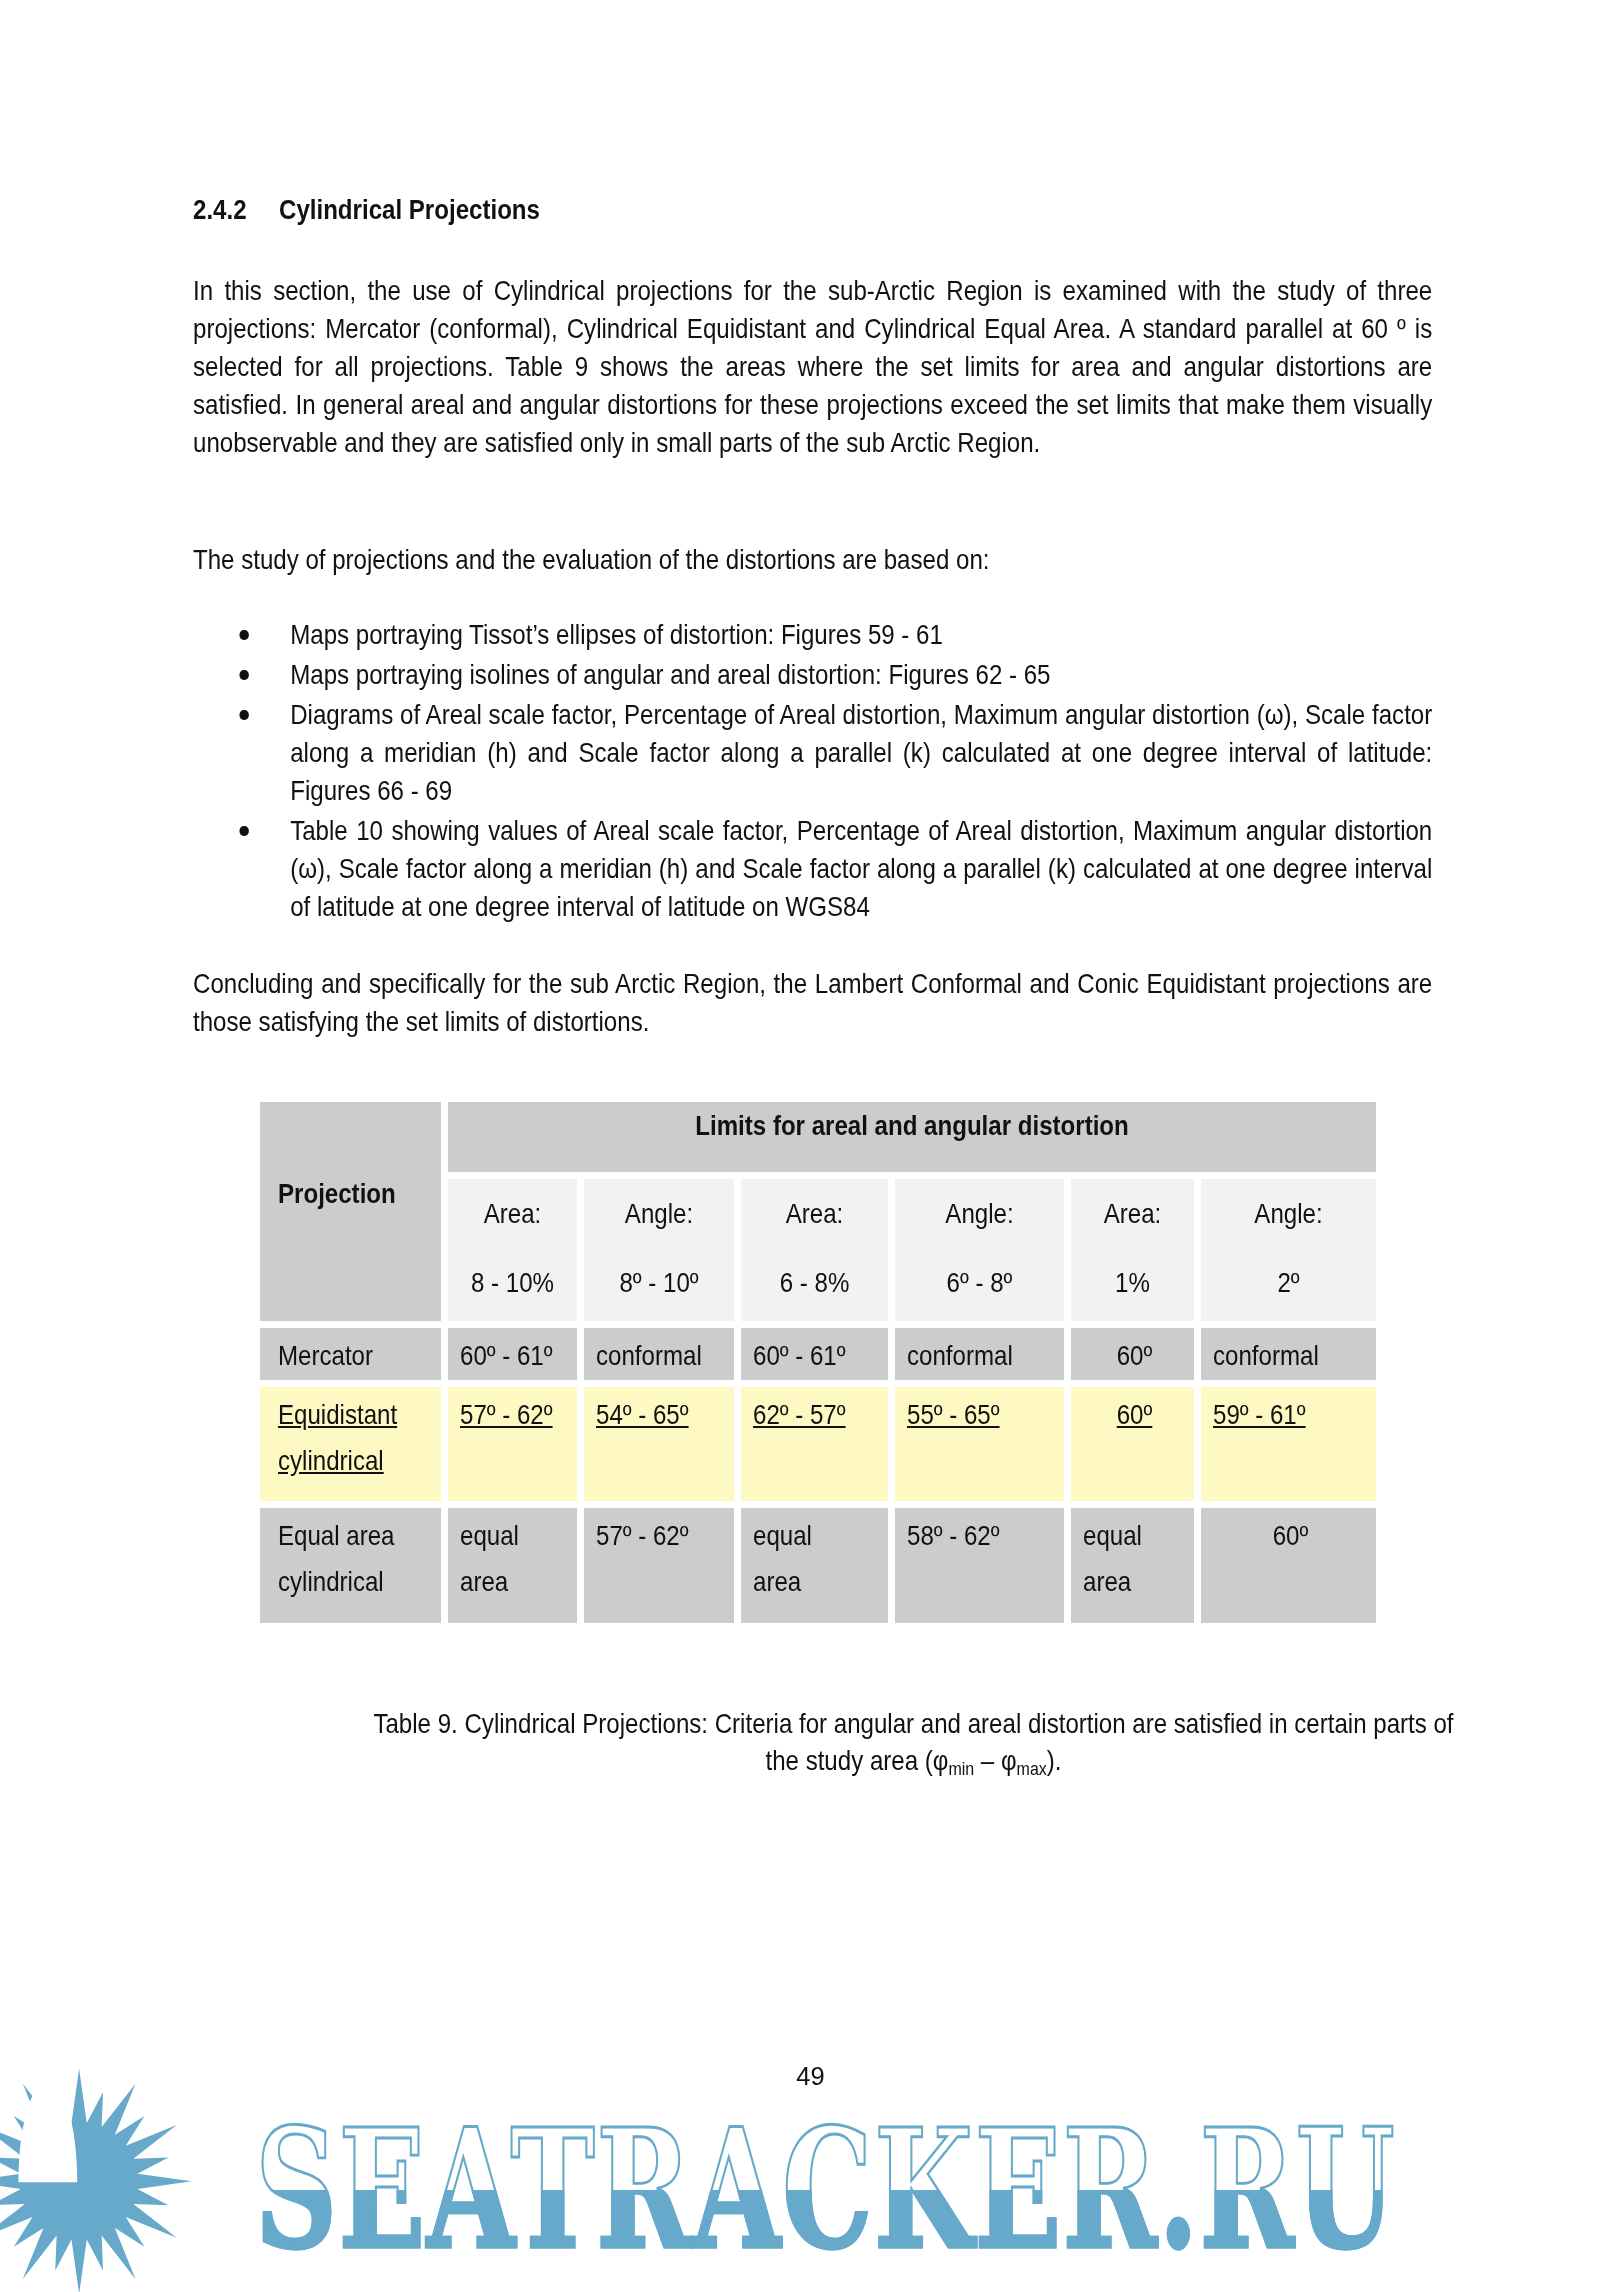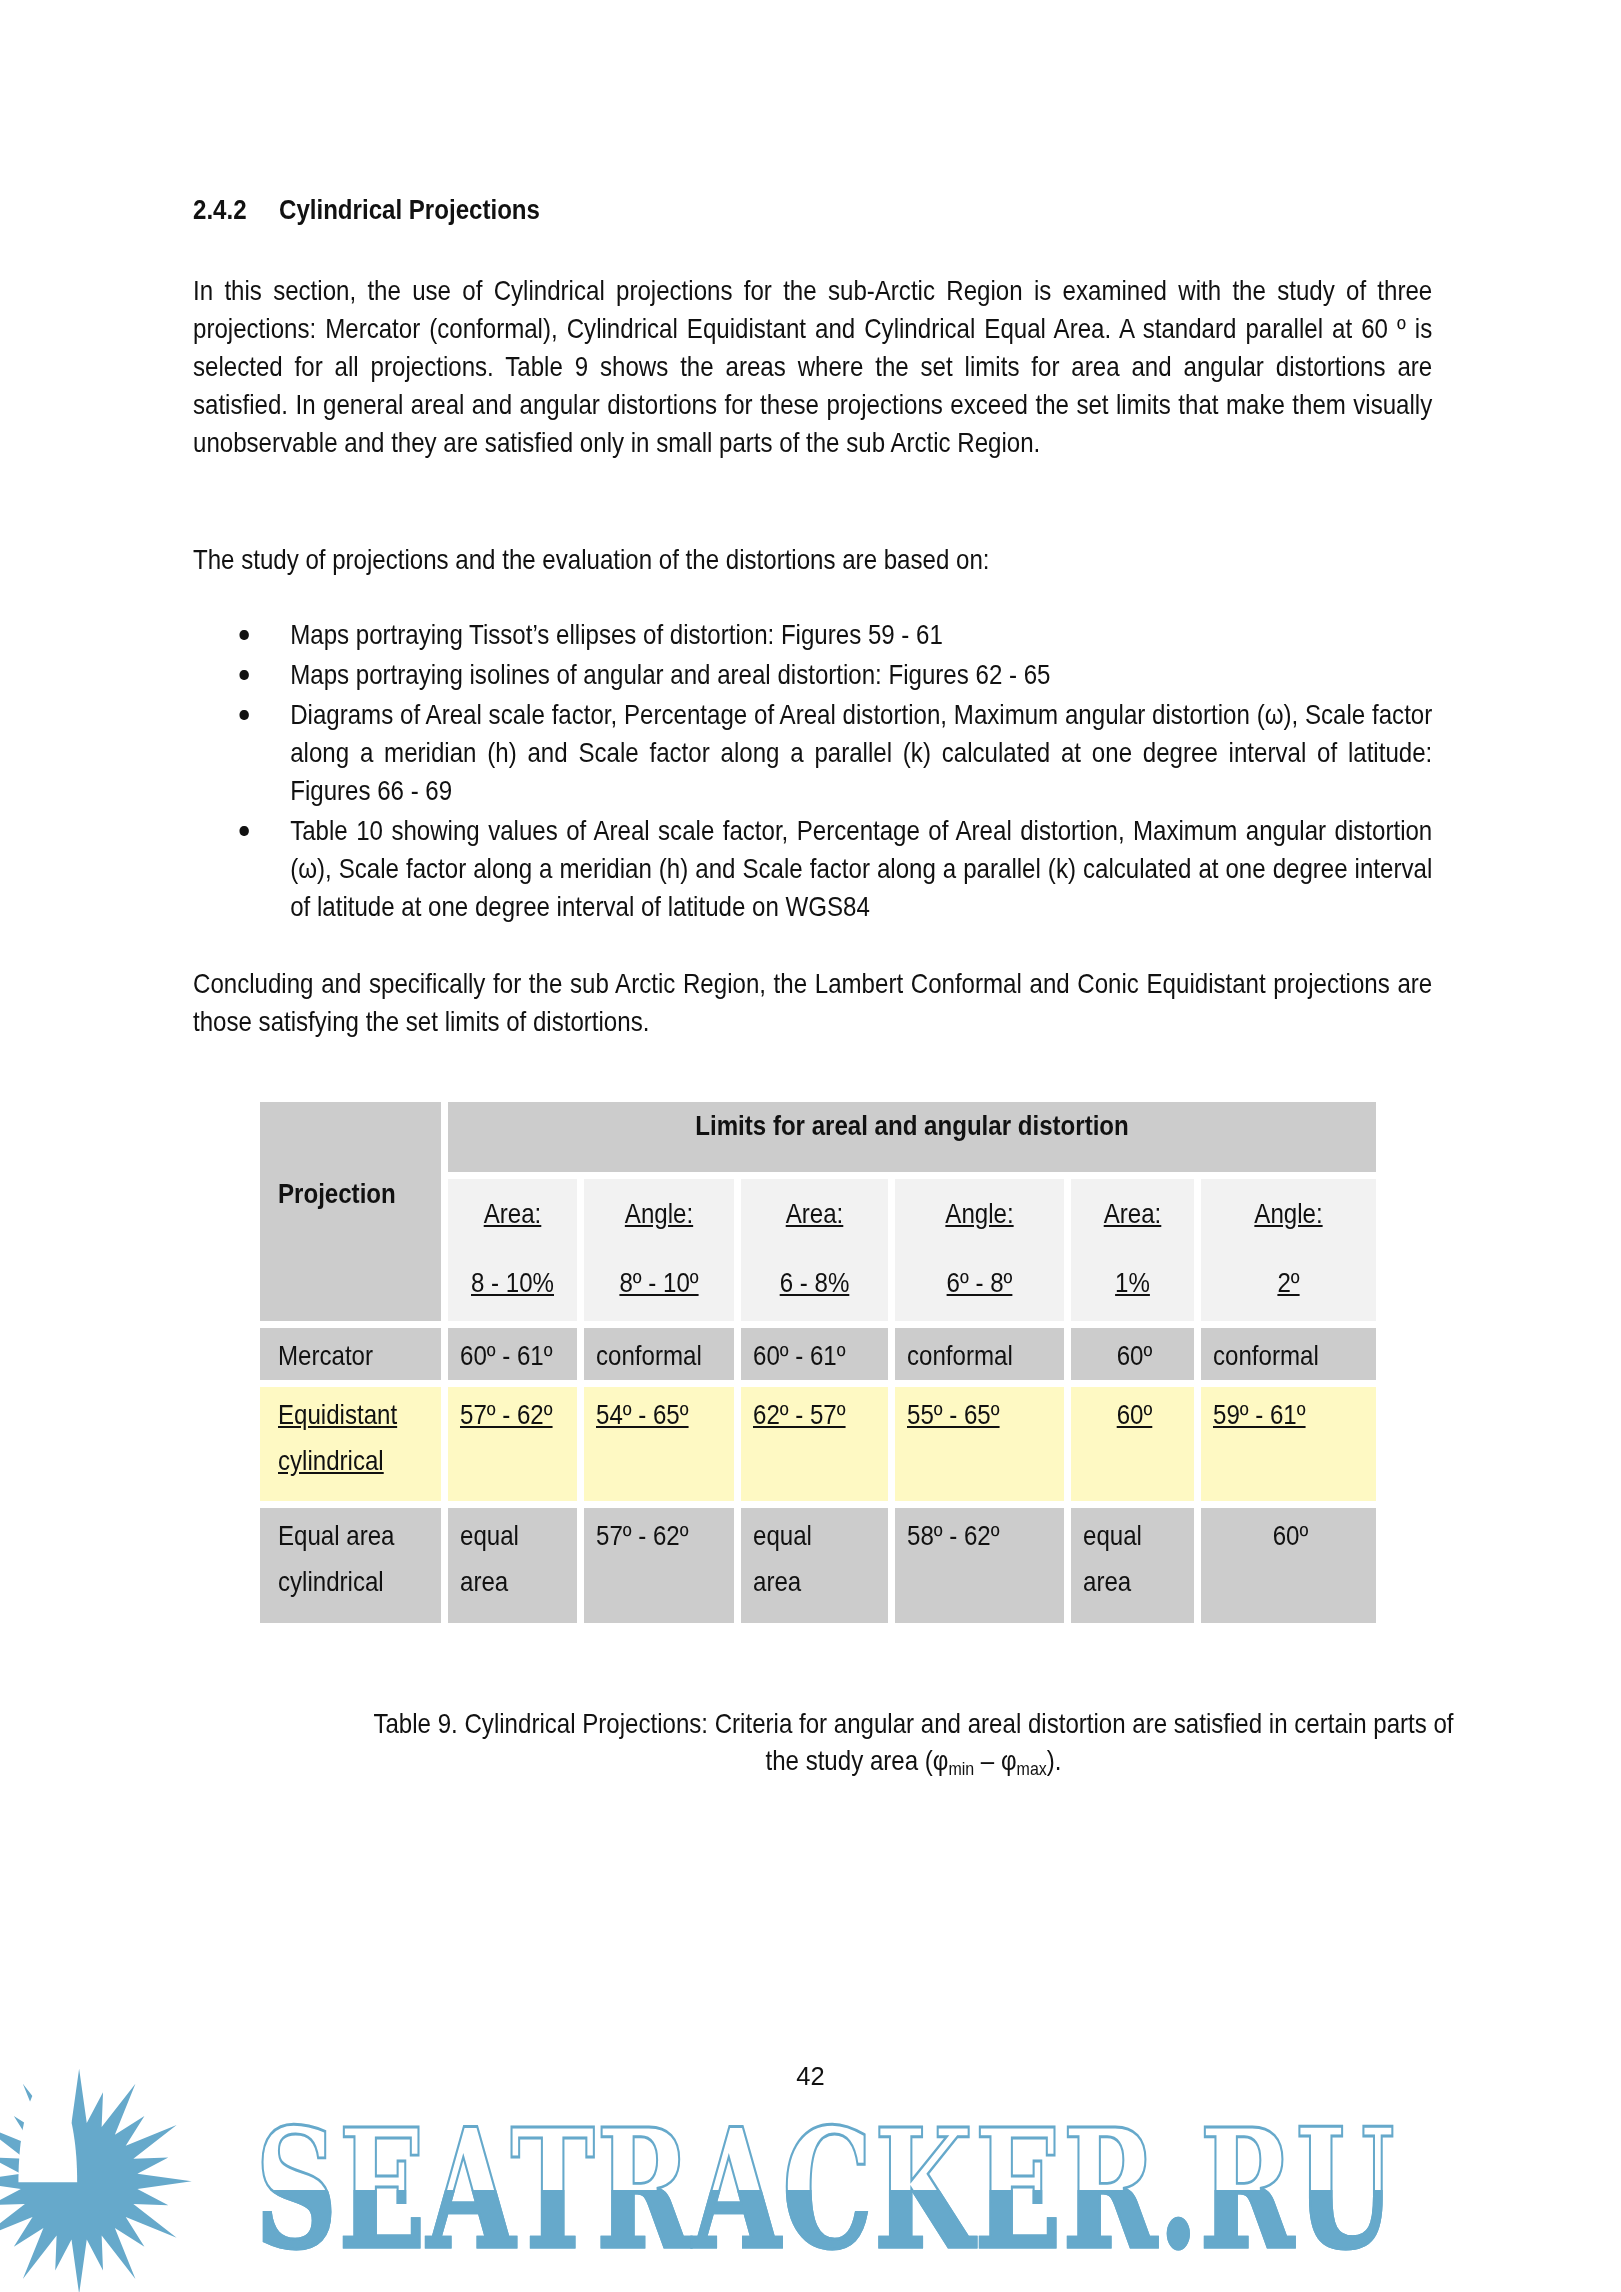--- a/index.html
+++ b/index.html
@@ -17,21 +17,21 @@
   .bullets li .dot { position:absolute; left:54px; top:13.7px; width:10.8px; height:10.8px; border-radius:50%; background:#111; }
   .bullets li + li { margin-top:2px; }
 
   table.t9 { position:absolute; left:261px; top:1103px; border-collapse:separate; border-spacing:7.8px;
              margin:-7.8px; font-size:28px; }
   .t9 td { padding:0; vertical-align:top; }
   .t9 .proj-head { background:#cccccc; width:163px; height:219px; font-weight:bold; padding:0 0 0 17.6px; vertical-align:top; }
   .t9 .proj-head span { display:block; margin-top:76px; }
   .t9 .group-head { background:#cccccc; height:69px; text-align:center; font-weight:bold; vertical-align:top; }
   .t9 .group-head span { display:inline-block; margin-top:7.8px; }
-  .t9 .sub { background:#f2f2f2; height:142px; text-align:center; line-height:69px;text-decoration:underline; }
+  .t9 .sub { background:#f2f2f2; height:142px; text-align:center; line-height:69px; }
   .t9 .row-dark td { background:#cccccc;margin-top:13px; }
   .t9 .row-light td { background:#fef9c3;text-decoration:underline; }
   .t9 .rowlabel { padding-left:17.6px; }
   .t9 td.cell { padding-left:11.8px; line-height:43px; }
   .t9 td.center { text-align:center; padding-left:4px; }
   .t9 .h-merc { height:52px; }
   .t9 .h-equi { height:114px; }
   .t9 .h-eqa { height:115px; }
   .t9 td.cell span, .t9 td.rowlabel span { display:block; padding-top:2.9px; }
 
@@ -247,21 +247,21 @@
           </td>
         </tr>
   </tbody>
     </table>
 
   <div class="caption">
     <div class="narrow" style="transform-origin:center top;">Table 9. Cylindrical Projections: Criteria for angular and areal distortion are satisfied in certain parts of</div>
     <div class="narrow" style="transform-origin:center top;"><span>the study area (φ</span><sub>min</sub><span> – φ</span><sub>max</sub><span>).</span></div>
   </div>
 
-  <div class="pagenum">42</div>
+  <div class="pagenum">49</div>
 
   <svg class="logo" viewBox="0 2100 1654 239" width="1621" height="234" style="top:2058px;">
     <g id="sun">
         <polygon points="80.0,2111.0 87.8,2166.5 104.4,2134.9 103.0,2170.6 137.5,2126.4 116.5,2178.4 146.7,2159.3 127.6,2189.5 179.6,2168.5 135.4,2203.0 171.1,2201.6 139.5,2218.2 195.0,2226.0 139.5,2233.8 171.1,2250.4 135.4,2249.0 179.6,2283.5 127.6,2262.5 146.7,2292.7 116.5,2273.6 137.5,2325.6 103.0,2281.4 104.4,2317.1 87.8,2285.5 80.0,2341.0 72.2,2285.5 55.6,2317.1 57.0,2281.4 22.5,2325.6 43.5,2273.6 13.3,2292.7 32.4,2262.5 -19.6,2283.5 24.6,2249.0 -11.1,2250.4 20.5,2233.8 -35.0,2226.0 20.5,2218.2 -11.1,2201.6 24.6,2203.0 -19.6,2168.5 32.4,2189.5 13.3,2159.3 43.5,2178.4 22.5,2126.4 57.0,2170.6 55.6,2134.9 72.2,2166.5" fill="#66a9cb"></polygon>
         <path d="M 18 2227 C 18 2150 40 2120 48 2118 C 56 2120 78 2150 78 2227 Z" fill="#ffffff" transform="translate(0,0) scale(1,1)"></path>
       </g>
   </svg>
   <div class="logo-text">SEATRACKER.RU</div>
 </div>
 

